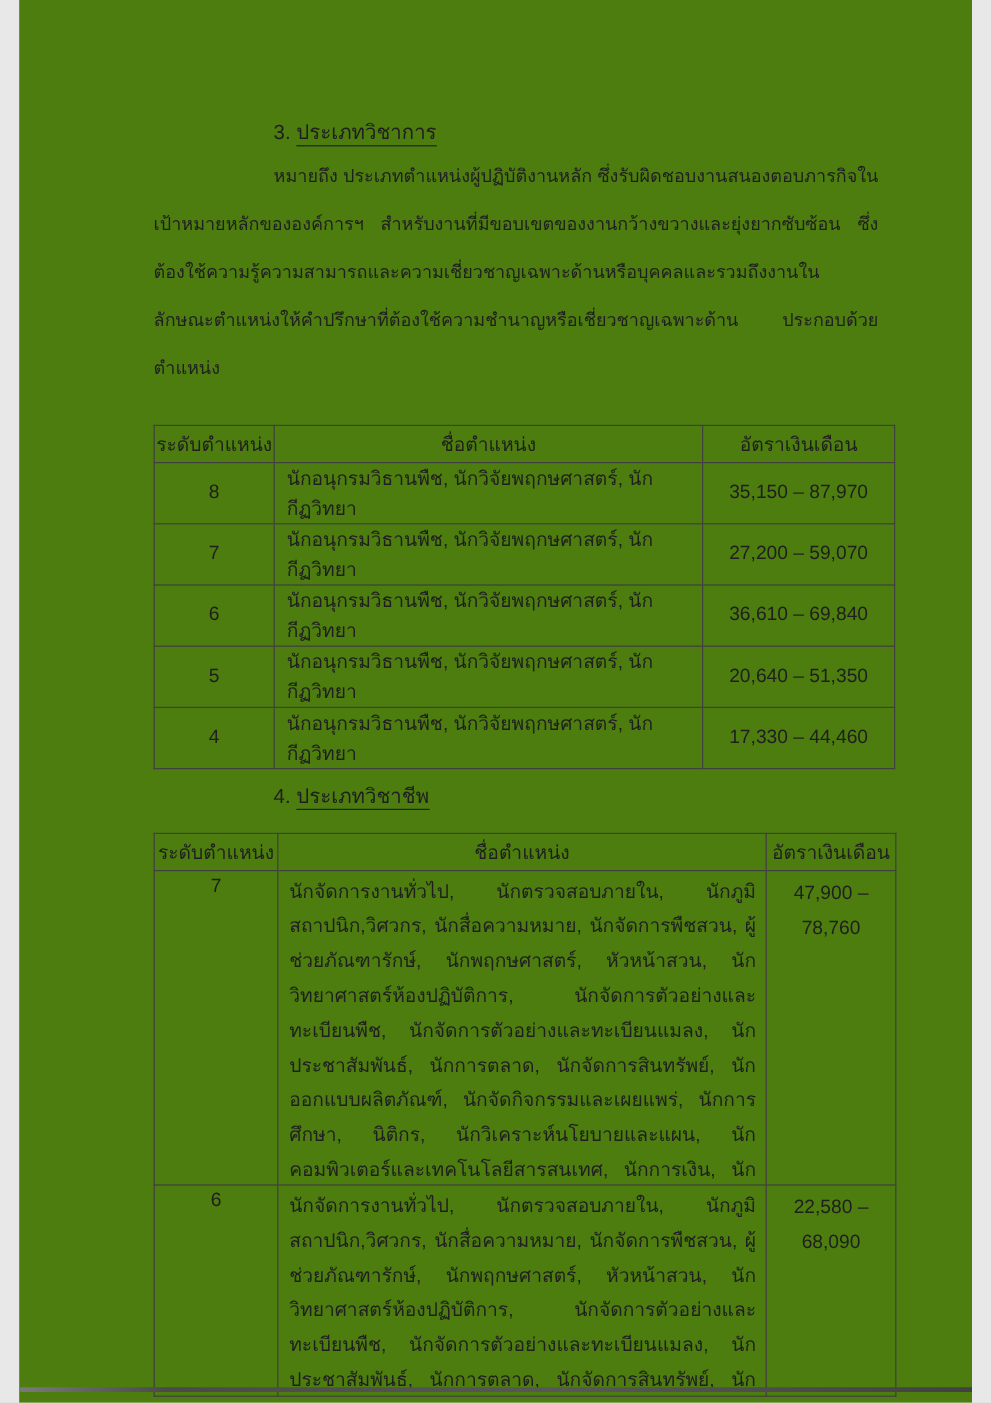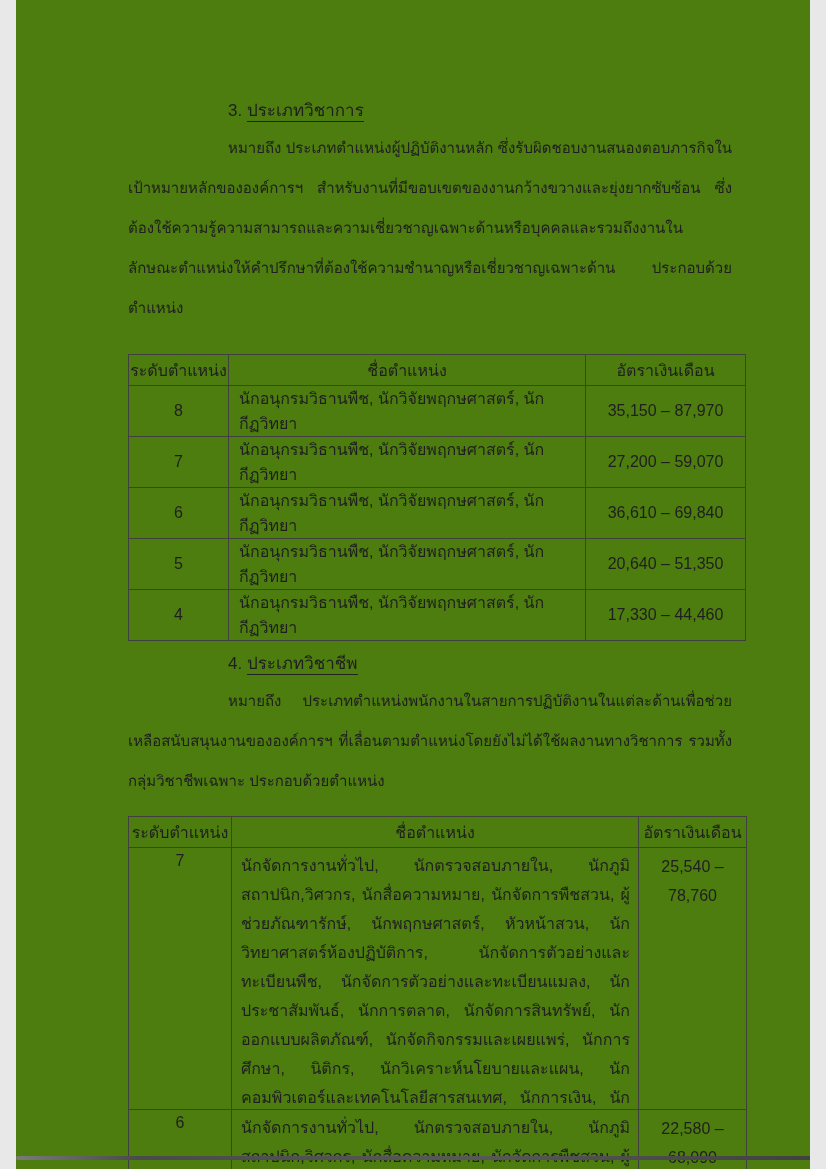--- a/index.html
+++ b/index.html
@@ -144,42 +144,41 @@
           <td class="cell-salary">17,330 – 44,460</td>
         </tr>
       </tbody>
     </table>
 
     <div class="heading h4">
       <span>4.</span>
       <span class="underlined">ประเภทวิชาชีพ</span>
     </div>
 
-    <p class="para">หมายถึง ประเภทตำแหน่งพนักงานในสายการปฏิบัติงานในแต่ละด้านเพื่อช่วยเหลือสนับสนุนงานขององค์การฯ ที่เลื่อนตามตำแหน่งโดยยังไม่ได้ใช้ผลงานทางวิชาการ รวมทั้งกลุ่มวิชาชีพเฉพาะ ประกอบด้วยตำแหน่ง</p>
 
     <table class="doc-table t2">
       <colgroup>
         <col style="width:103px">
         <col style="width:407px">
         <col style="width:108px">
       </colgroup>
       <thead>
         <tr>
           <th>ระดับตำแหน่ง</th>
           <th>ชื่อตำแหน่ง</th>
           <th>อัตราเงินเดือน</th>
         </tr>
       </thead>
       <tbody>
         <tr class="row-h-7">
           <td class="cell-level">7</td>
           <td class="cell-positions">
             <div class="clip-7">นักจัดการงานทั่วไป, นักตรวจสอบภายใน, นักภูมิสถาปนิก,วิศวกร, นักสื่อความหมาย, นักจัดการพืชสวน, ผู้ช่วยภัณฑารักษ์, นักพฤกษศาสตร์, หัวหน้าสวน, นักวิทยาศาสตร์ห้องปฏิบัติการ, นักจัดการตัวอย่างและทะเบียนพืช, นักจัดการตัวอย่างและทะเบียนแมลง, นักประชาสัมพันธ์, นักการตลาด, นักจัดการสินทรัพย์, นักออกแบบผลิตภัณฑ์, นักจัดกิจกรรมและเผยแพร่, นักการศึกษา, นิติกร, นักวิเคราะห์นโยบายและแผน, นักคอมพิวเตอร์และเทคโนโลยีสารสนเทศ, นักการเงิน, นักบัญชี, นักบริหารพัสดุ, นักทรัพยากรมนุษย์,เจ้าหน้าที่ความปลอดภัย</div>
           </td>
-          <td class="cell-salary">25,540 –
+          <td class="cell-salary">47,900 –
 78,760</td>
         </tr>
         <tr class="row-h-6">
           <td class="cell-level">6</td>
           <td class="cell-positions">
             <div class="clip-6">นักจัดการงานทั่วไป, นักตรวจสอบภายใน, นักภูมิสถาปนิก,วิศวกร, นักสื่อความหมาย, นักจัดการพืชสวน, ผู้ช่วยภัณฑารักษ์, นักพฤกษศาสตร์, หัวหน้าสวน, นักวิทยาศาสตร์ห้องปฏิบัติการ, นักจัดการตัวอย่างและทะเบียนพืช, นักจัดการตัวอย่างและทะเบียนแมลง, นักประชาสัมพันธ์, นักการตลาด, นักจัดการสินทรัพย์, นักออกแบบผลิตภัณฑ์, นักจัดกิจกรรมและเผยแพร่, นักการศึกษา,</div>
           </td>
           <td class="cell-salary">22,580 –
 68,090</td>
         </tr>

